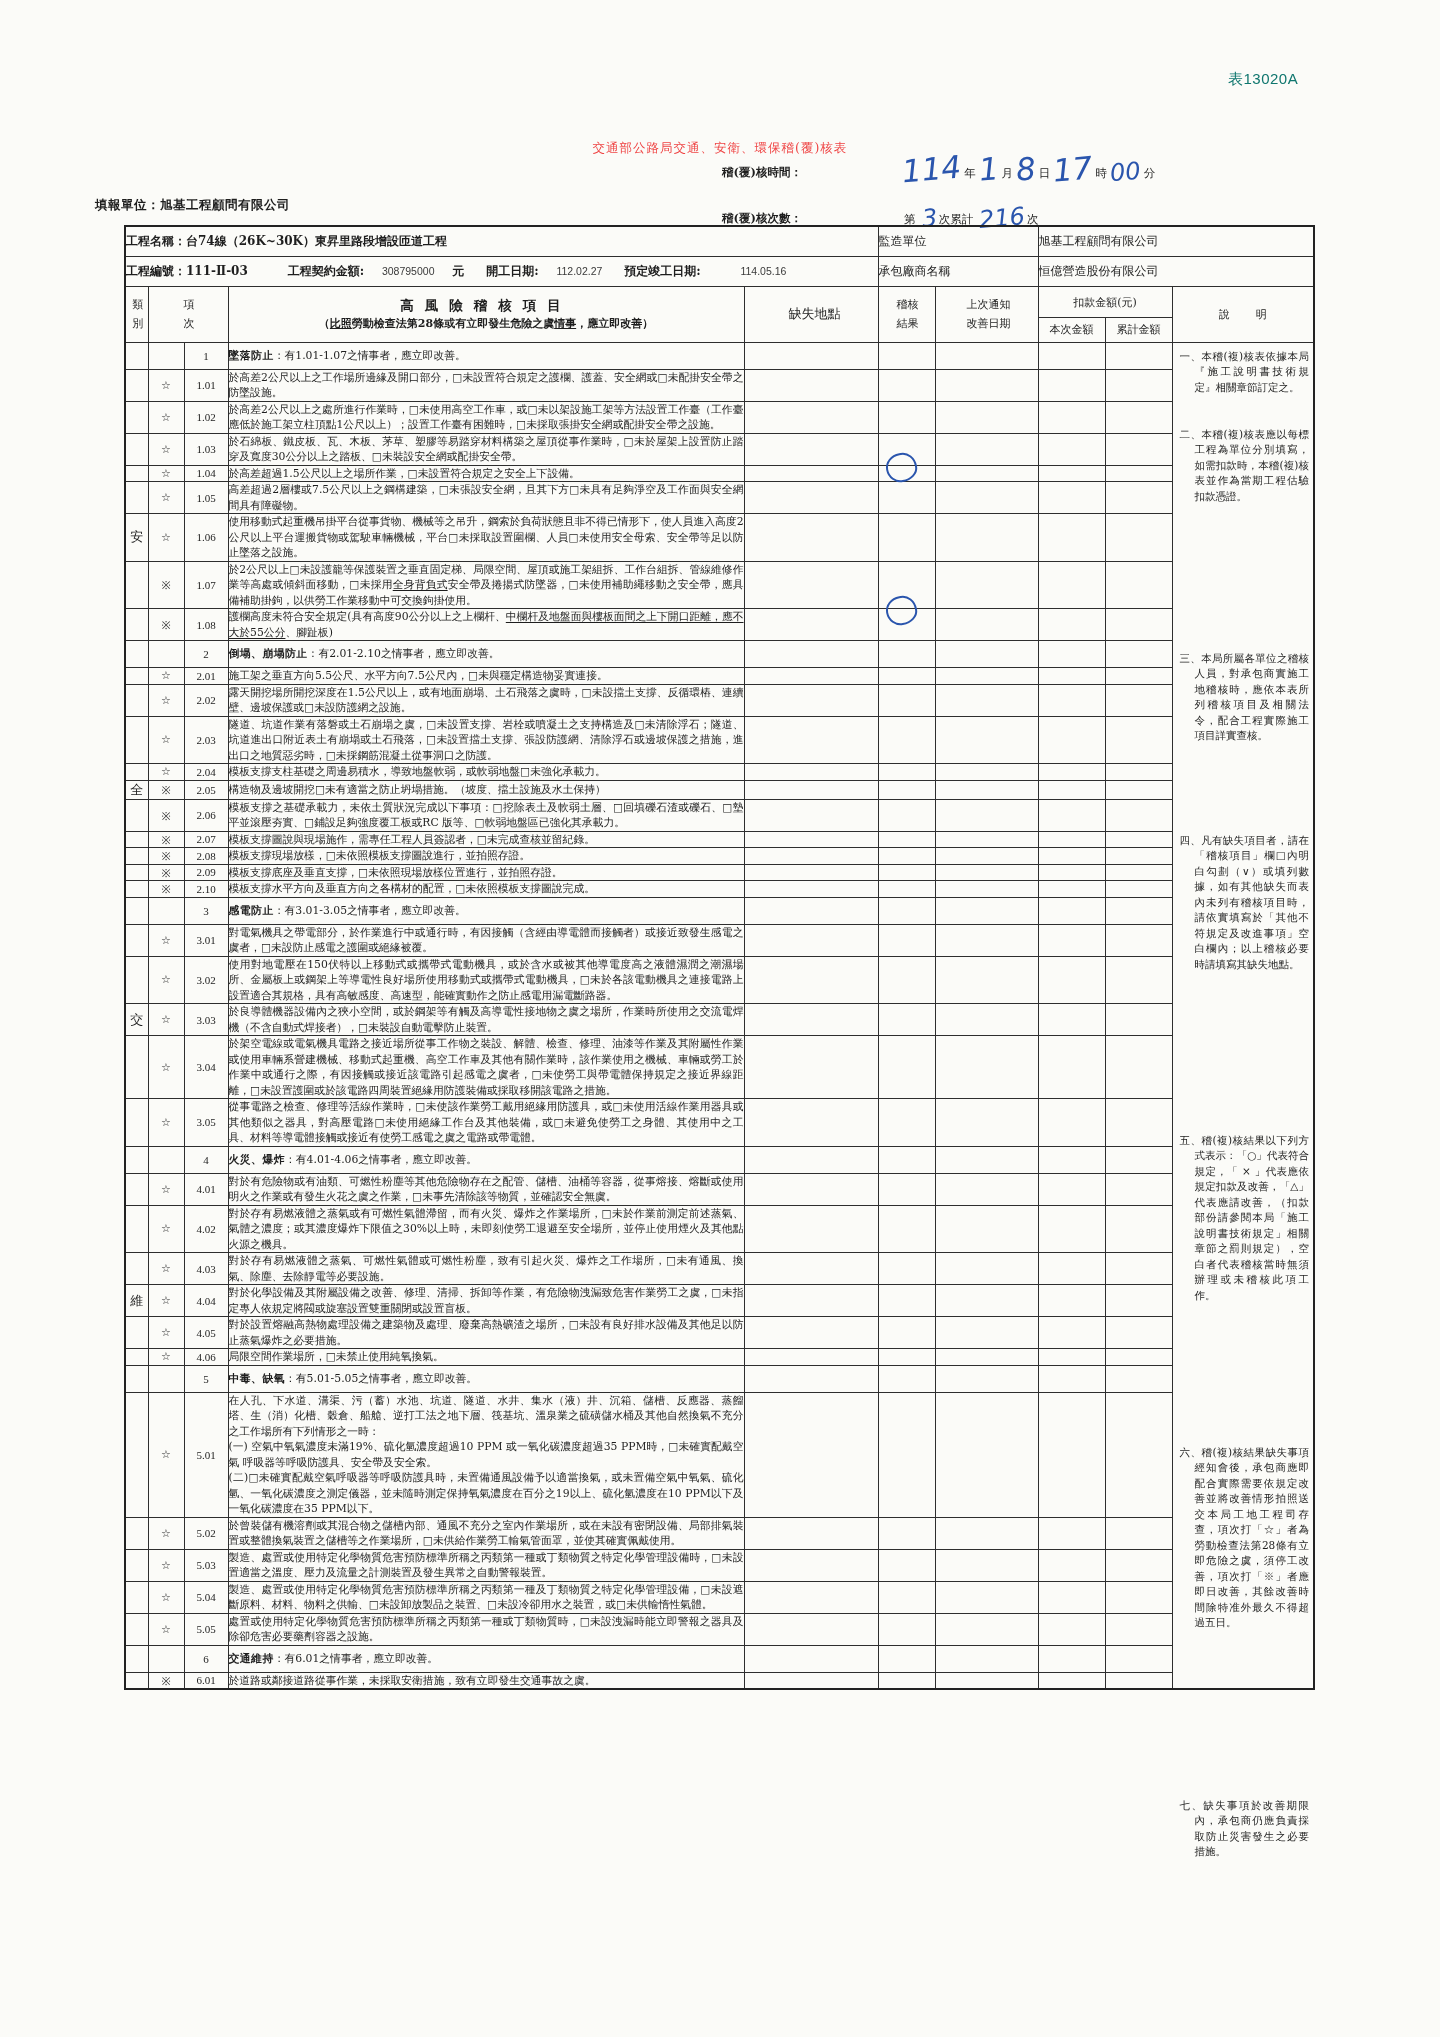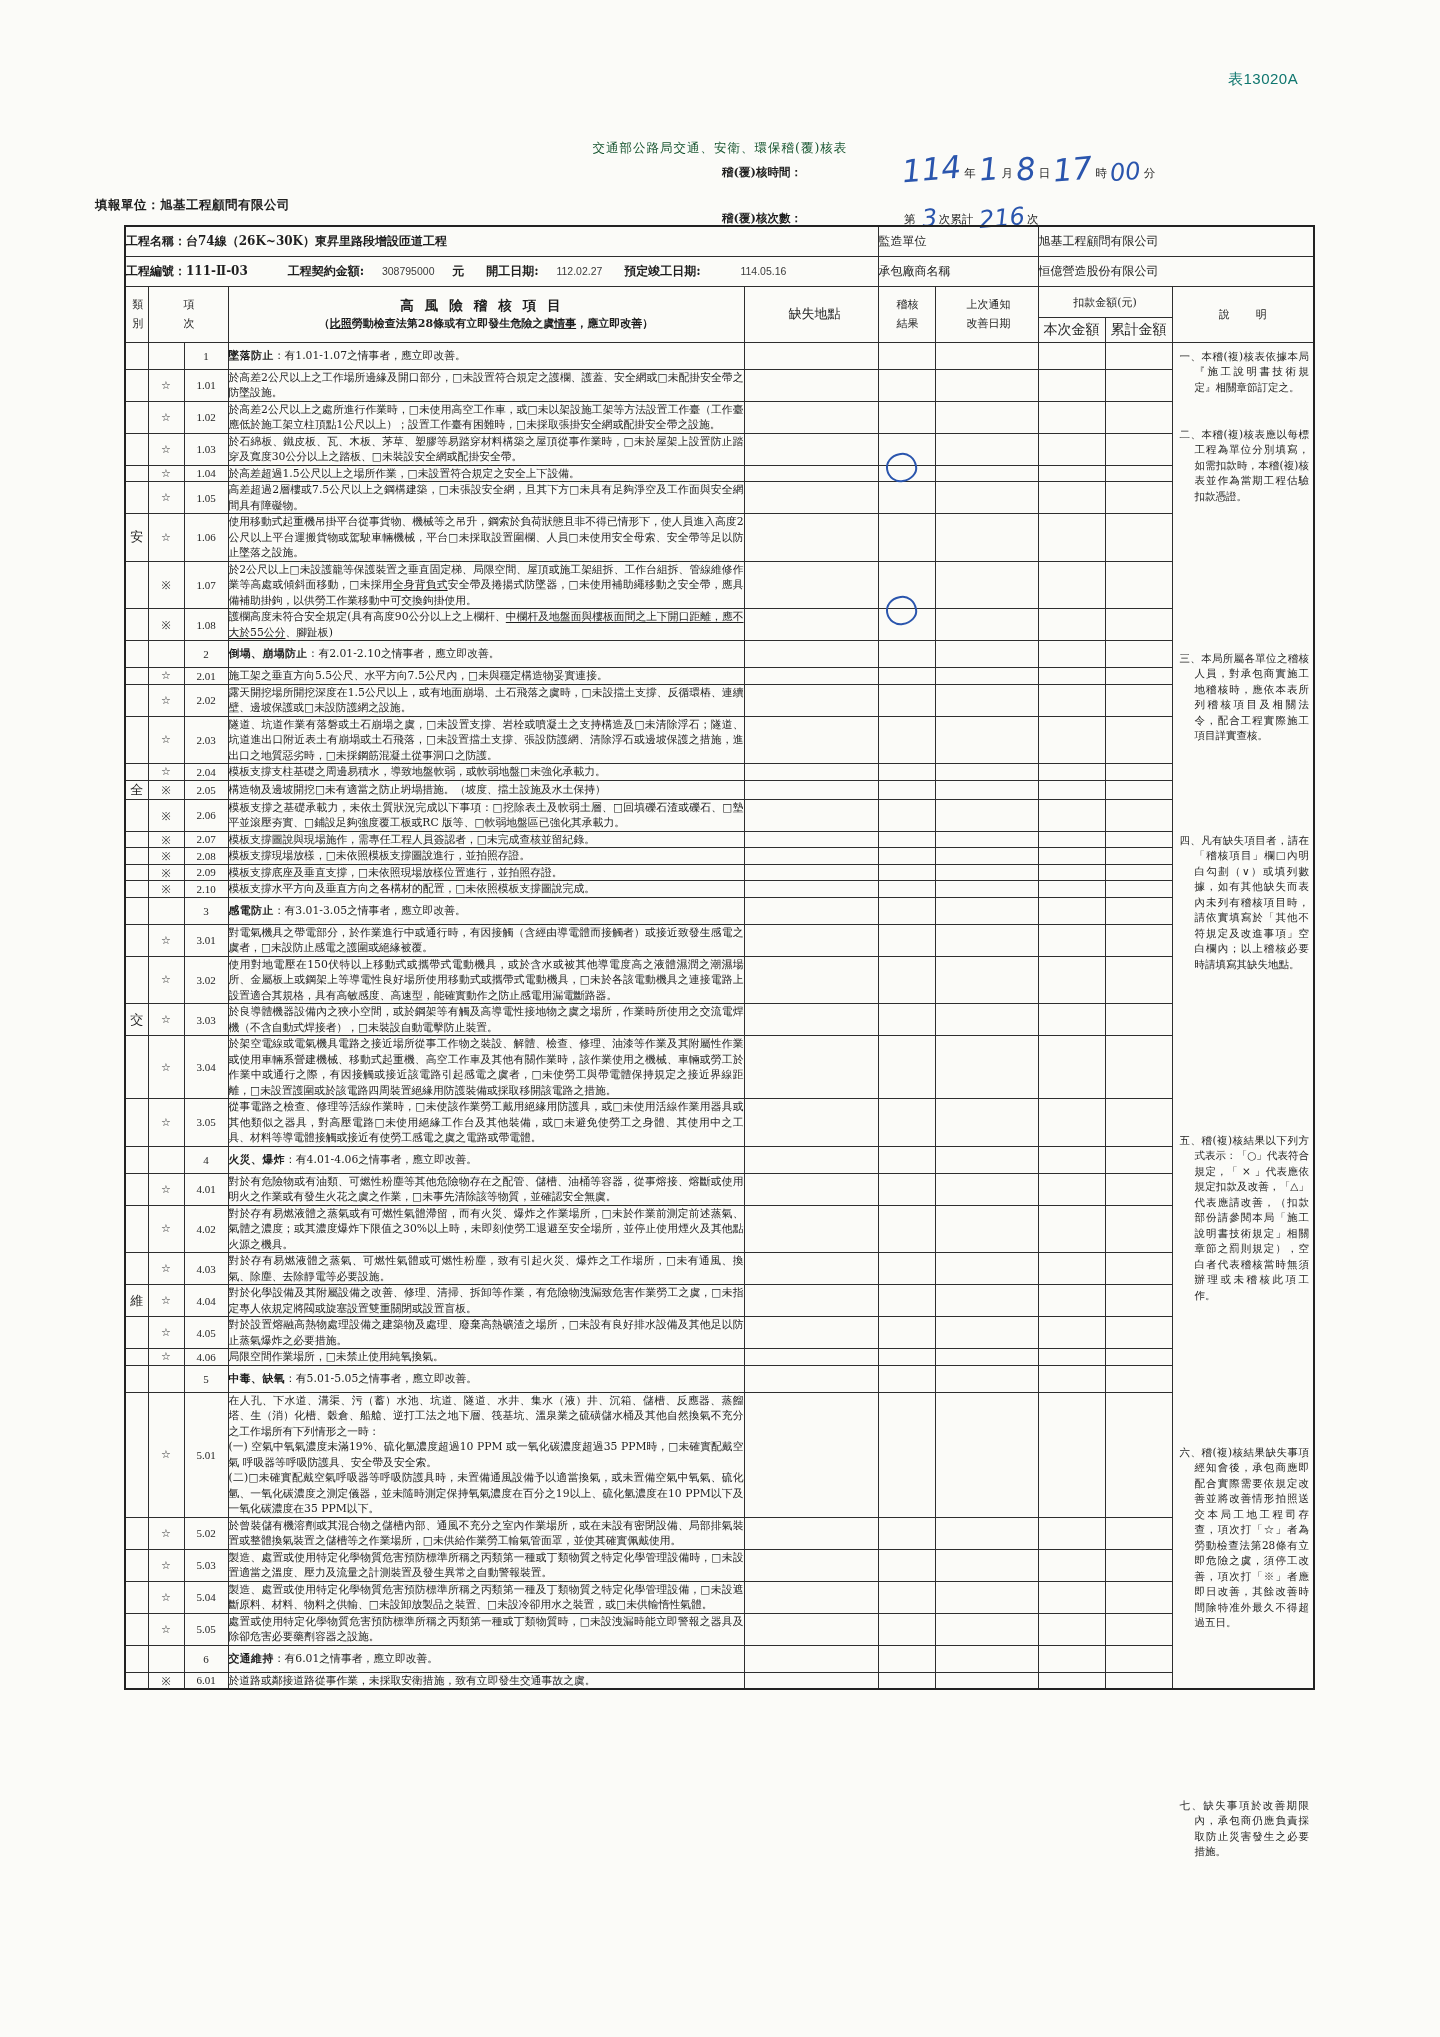--- a/index.html
+++ b/index.html
@@ -12,21 +12,21 @@
   }
   .sheet{position:relative;width:1440px;height:2037px;overflow:hidden;}
 
   .form-code{
     position:absolute;left:1228px;top:70px;
     font-family:"Liberation Sans",sans-serif;
     font-size:15px;color:#0f766e;letter-spacing:.5px;
   }
   .doc-title{
     position:absolute;left:0;top:140px;width:1440px;
-    text-align:center;font-size:12.5px;color:#14532d;letter-spacing:1px;
+    text-align:center;font-size:12.5px;color:#ef4444;letter-spacing:1px;
   }
   .filler-line{position:absolute;left:95px;top:197px;font-size:12.5px;font-weight:bold;letter-spacing:.5px;}
 
   .meta-right{position:absolute;left:684px;top:138px;width:620px;}
   .meta-row{display:flex;align-items:flex-end;height:46px;}
   .meta-label{width:118px;font-size:11.5px;font-weight:bold;padding-bottom:4px;text-align:right;}
   .meta-value{margin-left:100px;display:flex;align-items:flex-end;}
   .hw{
     display:inline-block;color:#2a55ad;
     font-family:"DejaVu Sans",sans-serif;font-style:italic;font-weight:normal;
@@ -54,21 +54,21 @@
   .info-row td{height:29px;font-size:12px;vertical-align:middle;}
   .info-left{padding:2px 8px;}
   .info-left .lbl,.info-label{font-weight:bold;}
   .info-label{padding:2px 8px;font-size:12px;}
   .info-value{padding:2px 12px;font-size:12px;}
   .digit{font-family:"Liberation Sans",sans-serif;font-size:10.5px;color:#3a3a3a;font-weight:normal;}
   .sp1{margin-left:14px;} .sp2{margin-left:18px;} .sp3{margin-left:36px;}
 
   
   .hdr th{vertical-align:middle;text-align:center;font-size:11px;}
-  .h1{height:30px;} .h2 th{height:22px;font-size:14px;}
+  .h1{height:30px;} .h2 th{height:22px;font-size:11px;}
   .stack{display:block;margin:8px auto;line-height:1.75;text-align:right;}
   .w12{width:13px;} .w26{width:24px;} .w50{width:48px;}
   .item-title{font-size:13.5px;font-weight:bold;letter-spacing:11px;text-align:center;padding-top:3px;}
   .item-sub{font-size:11px;font-weight:bold;text-align:center;padding:1px 0 3px 0;}
   .remarks-head{letter-spacing:26px;text-indent:26px;font-size:12.5px;}
 
   
   .c-cat{text-align:center;vertical-align:middle;font-size:13px;font-weight:bold;}
   .c-marker{text-align:center;vertical-align:middle;font-size:11px;color:#2b2b2b;}
   .c-no{text-align:center;vertical-align:middle;font-size:11px;font-weight:bold;font-family:"Liberation Serif",serif;}

